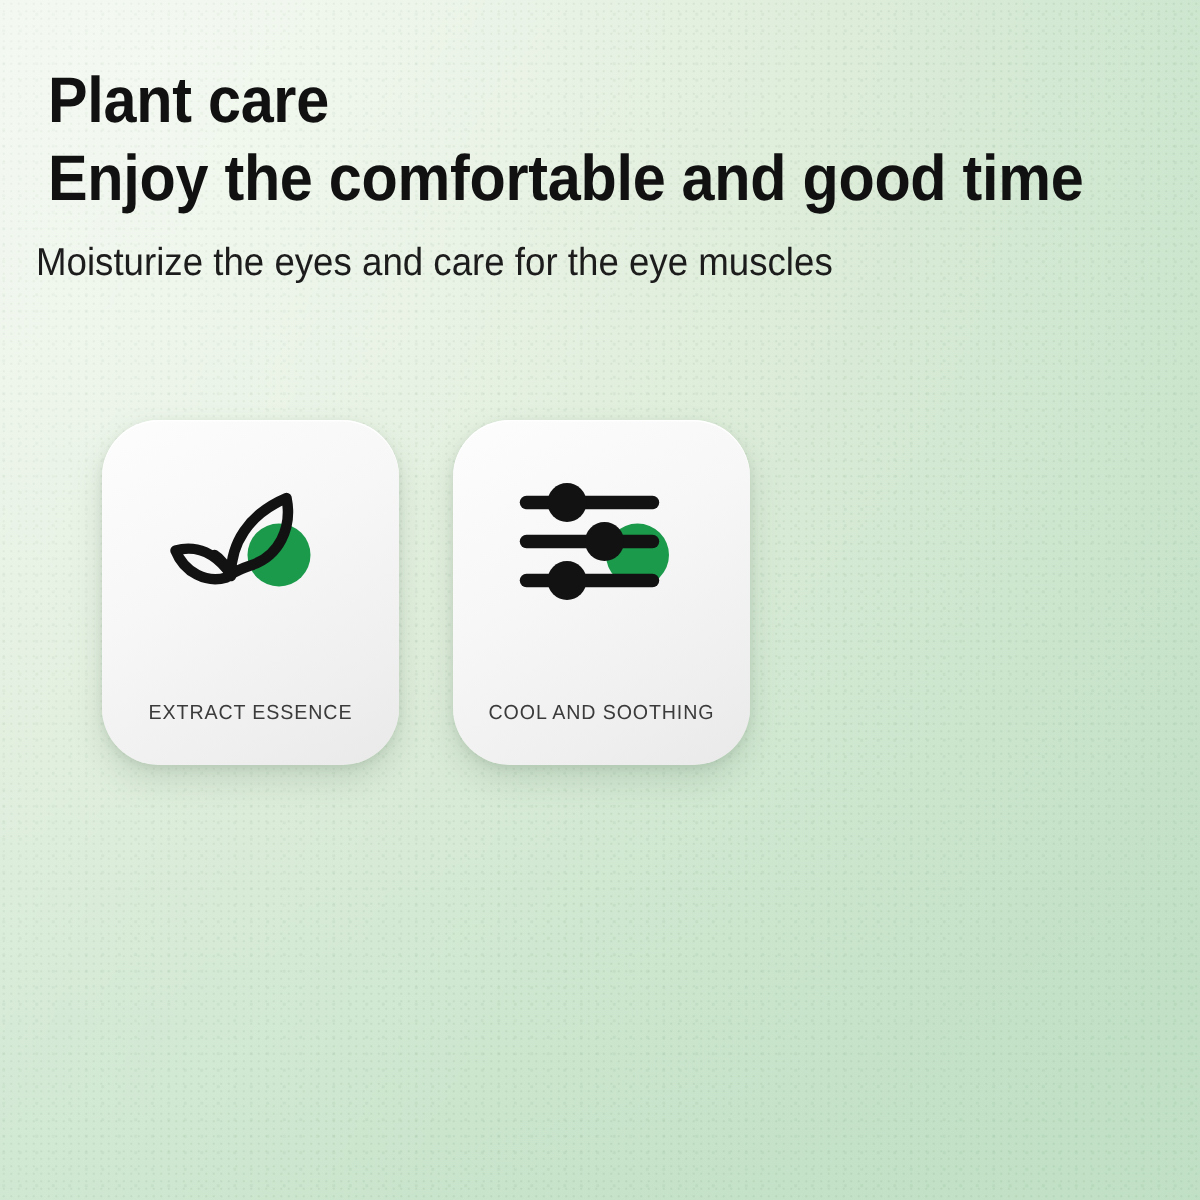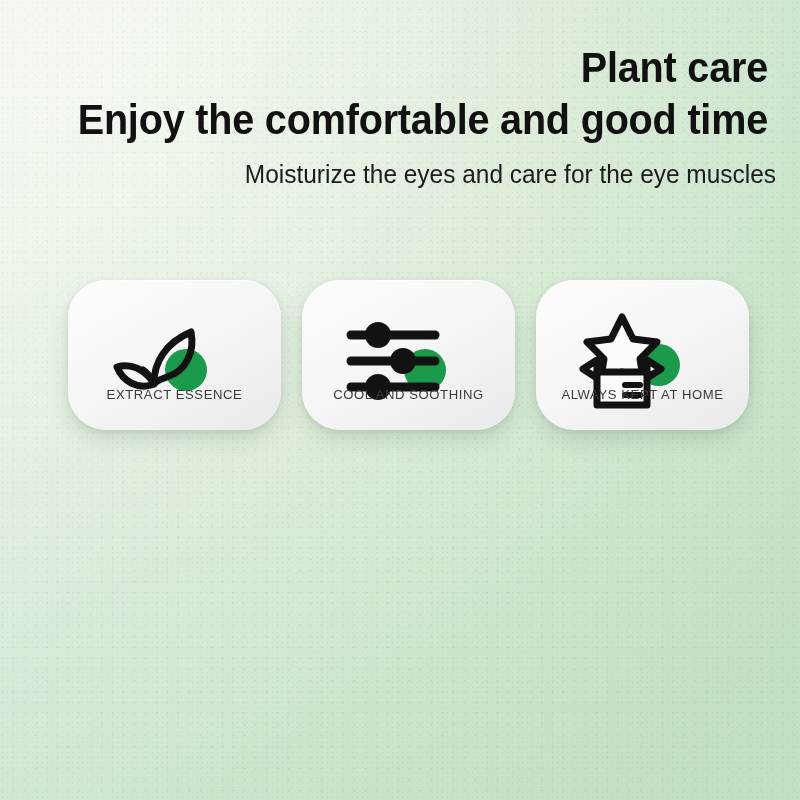--- a/index.html
+++ b/index.html
@@ -44,21 +44,21 @@
     background: linear-gradient(118deg, rgba(255,255,255,.42) 0%, rgba(255,255,255,.12) 34%, rgba(255,255,255,0) 58%, rgba(176,214,182,.18) 100%);
     pointer-events: none;
   }
 
   
   #header {
     position: absolute;
     left: 0;
     top: 44px;
     width: 800px;
-    text-align: right;
+    text-align: left;
     z-index: 3;
   }
   .headline {
     color: #111111;
     font-weight: 700;
     letter-spacing: -0.2px;
     line-height: 1.08;
     white-space: nowrap;
     transform: scaleX(.92);
     transform-origin: center top;
@@ -85,28 +85,27 @@
     display: grid;
     grid-template-columns: repeat(3, 198px);
     grid-template-rows: repeat(2, 198px);
     column-gap: 36px;
     row-gap: 38px;
     z-index: 3;
   }
   .card {
     position: relative;
     width: 198px;
-    height: 150px;
+    height: 230px;
     border-radius: 38px;
     background: linear-gradient(150deg, #fdfdfd 0%, #f7f7f7 42%, #efefef 78%, #e9e9e9 100%);
     box-shadow:
       0 10px 20px rgba(104,132,108,.22),
       0 2px 6px rgba(104,132,108,.16),
       inset 0 1px 0 rgba(255,255,255,.9);
-    padding-left: 15px;
   }
   .card-icon {
     position: absolute;
     left: 0;
     top: 22px;
     width: 198px;
     height: 118px;
     display: flex;
     align-items: center;
     justify-content: center;
@@ -169,30 +168,15 @@
           <circle cx="62" cy="46" r="13" fill="#121212"></circle>
           <circle cx="37" cy="72" r="13" fill="#121212"></circle>
         </svg>
       </div>
       <div class="card-label">COOL AND SOOTHING</div>
     </div>
 
 
 
 
-    <div class="card">
-      <div class="card-icon">
-        <svg width="120" height="92" viewBox="0 0 120 92">
-          <circle cx="84" cy="50" r="21" fill="#1a9a4a"></circle>
-          <path d="M47 2 L58 24 L82 27 L65 44 L69 68 L47 57 L25 68 L29 44 L12 27 L36 24 Z" fill="#fbfbfb" stroke="#121212" stroke-width="7" stroke-linejoin="round"></path>
-          <path d="M22 45 L8 54 L22 63 Z M72 45 L86 54 L72 63 Z" fill="#fbfbfb" stroke="#121212" stroke-width="7" stroke-linejoin="round"></path>
-          <rect x="22" y="57" width="50" height="33" fill="#fbfbfb" stroke="#121212" stroke-width="7" stroke-linejoin="round"></rect>
-          <g stroke="#121212" stroke-width="6" stroke-linecap="round">
-            <line x1="50" y1="70" x2="65" y2="70"></line>
-            <line x1="50" y1="80" x2="65" y2="80"></line>
-          </g>
-        </svg>
-      </div>
-      <div class="card-label">ALWAYS KEPT AT HOME</div>
-    </div>
 
   </div>
 </div>
 
 </body></html>

